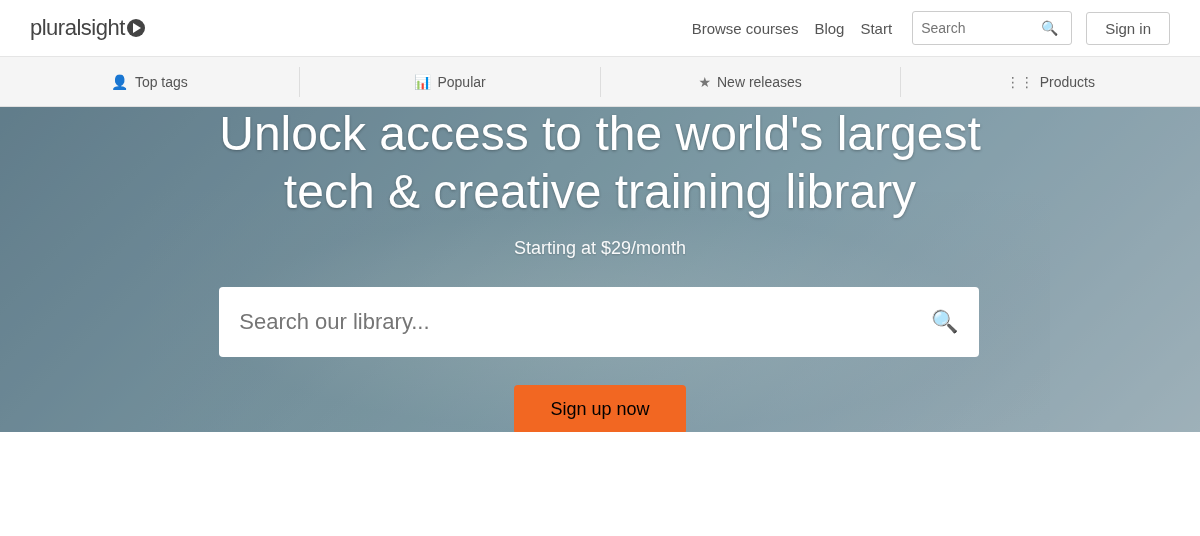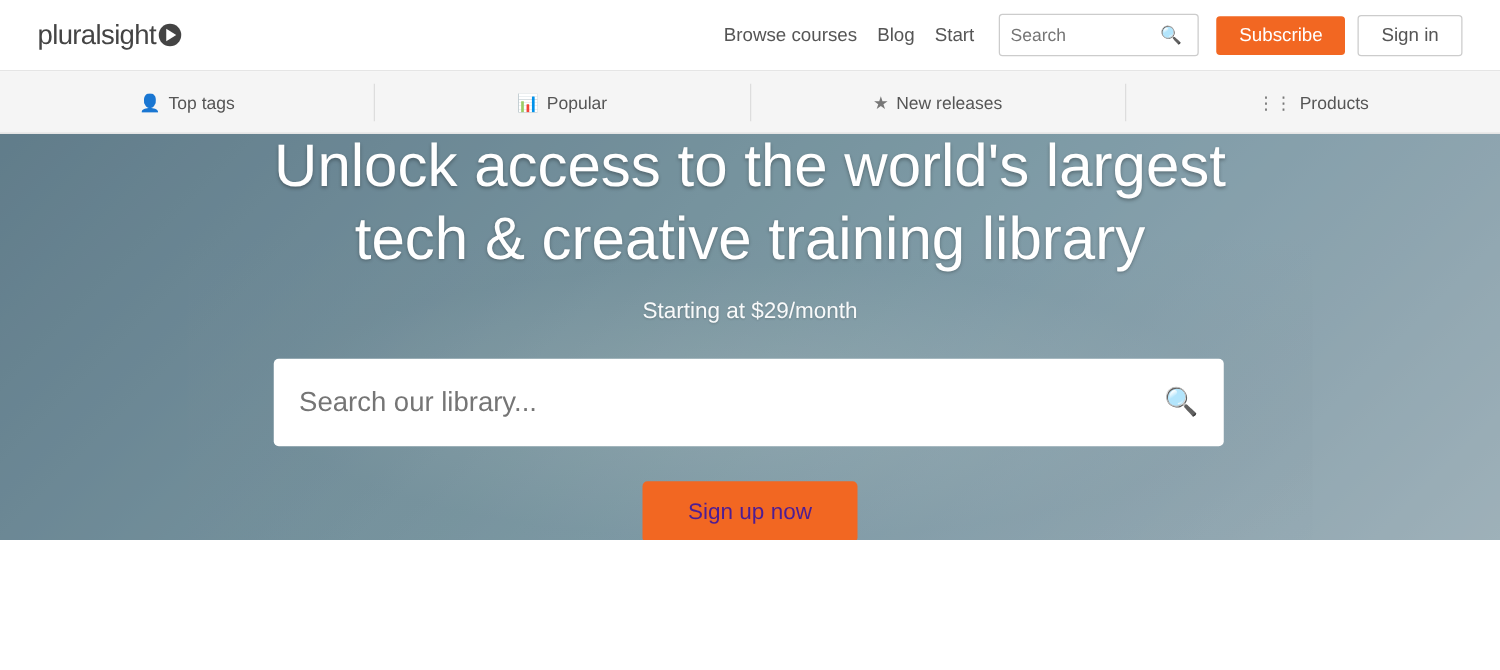--- a/index.html
+++ b/index.html
@@ -213,21 +213,21 @@
       color: #aaa;
       cursor: pointer;
     }
     .hero-buttons {
       display: flex;
       gap: 16px;
       justify-content: center;
     }
     .btn-signup {
       background: #f26722;
-      color: #4c1d95;
+      color: #000000;
       border: none;
       border-radius: 4px;
       padding: 14px 36px;
       font-size: 18px;
       cursor: pointer;
       font-weight: 500;
     }
     .btn-trial {
       background: rgba(255,255,255,0.92);
       color: #555;
@@ -252,21 +252,20 @@
     <a class="nav-link">Browse courses</a>
     <a class="nav-link">Blog</a>
     <a class="nav-link">Start</a>
   </nav>
 
   <div class="search-wrapper">
     <input type="text" placeholder="Search" style="">
     <span class="search-icon-small">🔍</span>
   </div>
 
-  <button class="btn-subscribe">Subscribe</button>
   <button class="btn-signin">Sign in</button>
 </header>
 
 <nav class="nav-bar">
   <div class="nav-bar-item">
     <span class="nav-icon">👤</span>
     <span>Top tags</span>
   </div>
   <div class="nav-bar-divider"></div>
   <div class="nav-bar-item">

